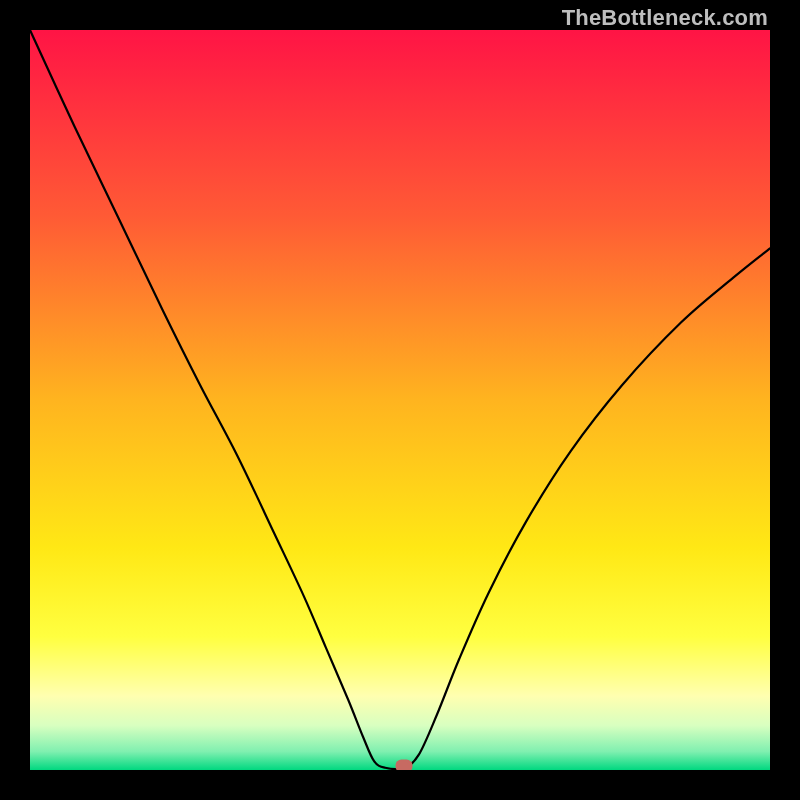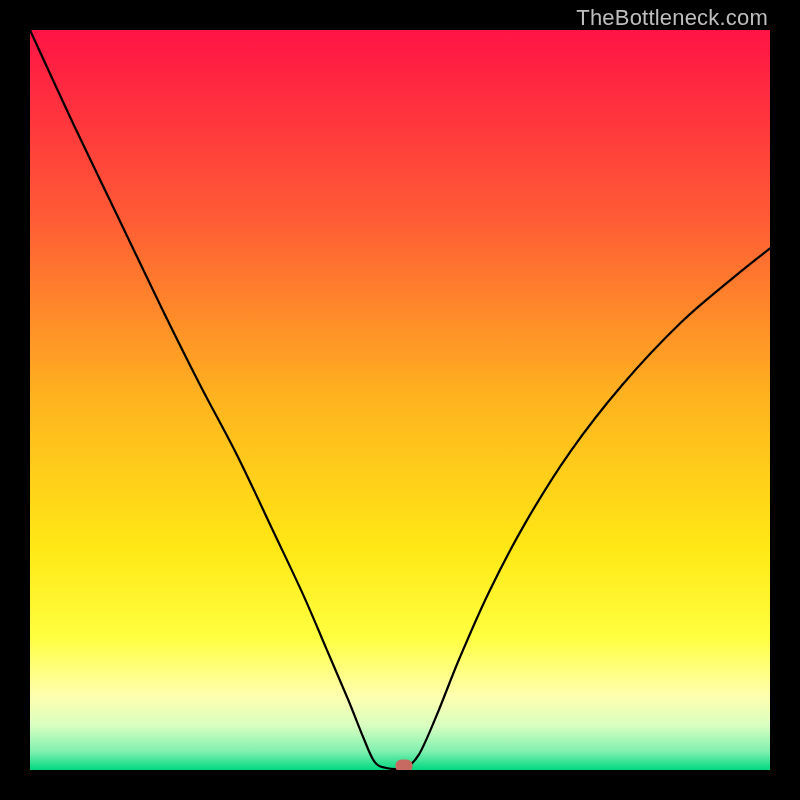--- a/index.html
+++ b/index.html
@@ -33,21 +33,21 @@
     top: 0;
     width: 100%;
     height: 100%;
   }
   .watermark {
     position: absolute;
     top: 5px;
     right: 32px;
     color: #BEBEBE;
     font-size: 22px;
-    font-weight: 400;
+    font-weight: 700;
     letter-spacing: 0.2px;
   }
   svg.curve {
     position: absolute;
     left: 0;
     top: 0;
     width: 100%;
     height: 100%;
   }
   .marker {

